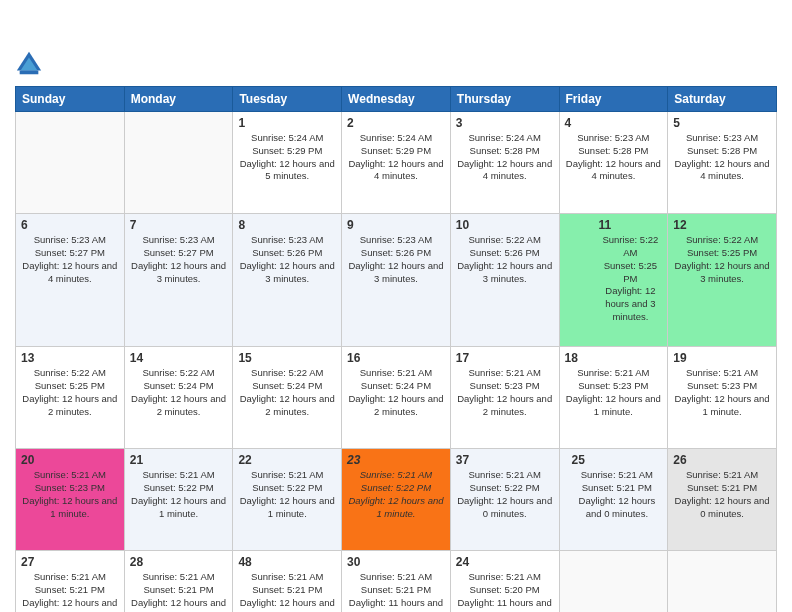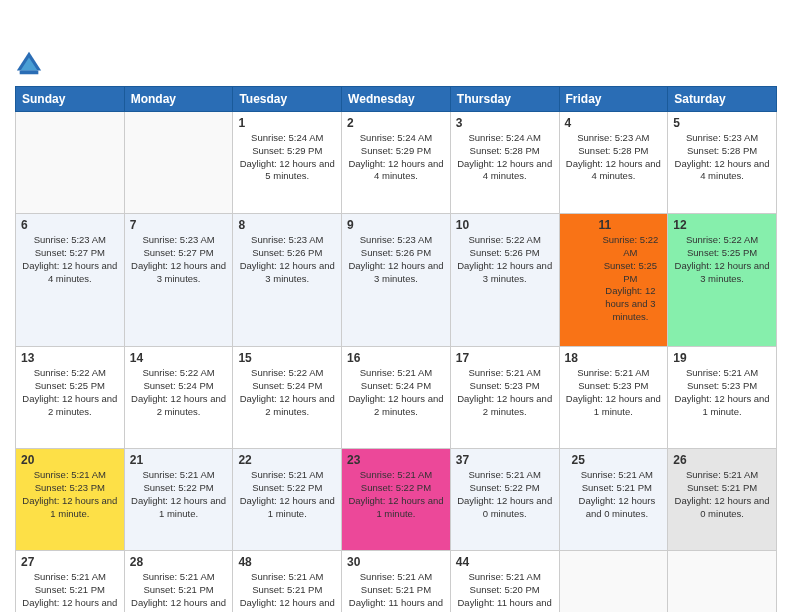--- a/index.html
+++ b/index.html
@@ -179,21 +179,21 @@
             <div class="day-info">Sunrise: 5:23 AM<br>Sunset: 5:26 PM<br>Daylight: 12 hours and 3 minutes.</div>
           </td>
           <td style="background: rgb(240, 244, 250);">
             <span class="day-num">9</span>
             <div class="day-info">Sunrise: 5:23 AM<br>Sunset: 5:26 PM<br>Daylight: 12 hours and 3 minutes.</div>
           </td>
           <td style="background: rgb(240, 244, 250);">
             <span class="day-num">10</span>
             <div class="day-info">Sunrise: 5:22 AM<br>Sunset: 5:26 PM<br>Daylight: 12 hours and 3 minutes.</div>
           </td>
-          <td style="background: #f97316; padding-left: 39px;">
+          <td style="background: #86efac; padding-left: 39px;">
             <span class="day-num">11</span>
             <div class="day-info">Sunrise: 5:22 AM<br>Sunset: 5:25 PM<br>Daylight: 12 hours and 3 minutes.</div>
           </td>
           <td style="background: #86efac;">
             <span class="day-num">12</span>
             <div class="day-info">Sunrise: 5:22 AM<br>Sunset: 5:25 PM<br>Daylight: 12 hours and 3 minutes.</div>
           </td>
         </tr>
         <tr>
           <td>
@@ -219,33 +219,33 @@
           <td>
             <span class="day-num">18</span>
             <div class="day-info">Sunrise: 5:21 AM<br>Sunset: 5:23 PM<br>Daylight: 12 hours and 1 minute.</div>
           </td>
           <td>
             <span class="day-num">19</span>
             <div class="day-info">Sunrise: 5:21 AM<br>Sunset: 5:23 PM<br>Daylight: 12 hours and 1 minute.</div>
           </td>
         </tr>
         <tr>
-          <td style="background: #fde047;">
+          <td style="background: #ec4899;">
             <span class="day-num">20</span>
             <div class="day-info">Sunrise: 5:21 AM<br>Sunset: 5:23 PM<br>Daylight: 12 hours and 1 minute.</div>
           </td>
           <td style="background: rgb(240, 244, 250);">
             <span class="day-num">21</span>
             <div class="day-info">Sunrise: 5:21 AM<br>Sunset: 5:22 PM<br>Daylight: 12 hours and 1 minute.</div>
           </td>
           <td style="background: rgb(240, 244, 250);">
             <span class="day-num">22</span>
             <div class="day-info">Sunrise: 5:21 AM<br>Sunset: 5:22 PM<br>Daylight: 12 hours and 1 minute.</div>
           </td>
-          <td style="background: #ec4899;">
+          <td style="background: #f97316; font-style: italic;">
             <span class="day-num">23</span>
             <div class="day-info">Sunrise: 5:21 AM<br>Sunset: 5:22 PM<br>Daylight: 12 hours and 1 minute.</div>
           </td>
           <td style="background: rgb(240, 244, 250);">
             <span class="day-num">37</span>
             <div class="day-info">Sunrise: 5:21 AM<br>Sunset: 5:22 PM<br>Daylight: 12 hours and 0 minutes.</div>
           </td>
           <td style="background: rgb(240, 244, 250); padding-left: 12px;">
             <span class="day-num">25</span>
             <div class="day-info">Sunrise: 5:21 AM<br>Sunset: 5:21 PM<br>Daylight: 12 hours and 0 minutes.</div>
@@ -266,21 +266,21 @@
           </td>
           <td>
             <span class="day-num">48</span>
             <div class="day-info">Sunrise: 5:21 AM<br>Sunset: 5:21 PM<br>Daylight: 12 hours and 0 minutes.</div>
           </td>
           <td>
             <span class="day-num">30</span>
             <div class="day-info">Sunrise: 5:21 AM<br>Sunset: 5:21 PM<br>Daylight: 11 hours and 59 minutes.</div>
           </td>
           <td>
-            <span class="day-num">44</span>
+            <span class="day-num">24</span>
             <div class="day-info">Sunrise: 5:21 AM<br>Sunset: 5:20 PM<br>Daylight: 11 hours and 59 minutes.</div>
           </td>
           <td class="empty"></td>
           <td class="empty"></td>
         </tr>
       </tbody>
   </table>
 </div>
 
 </body></html>

